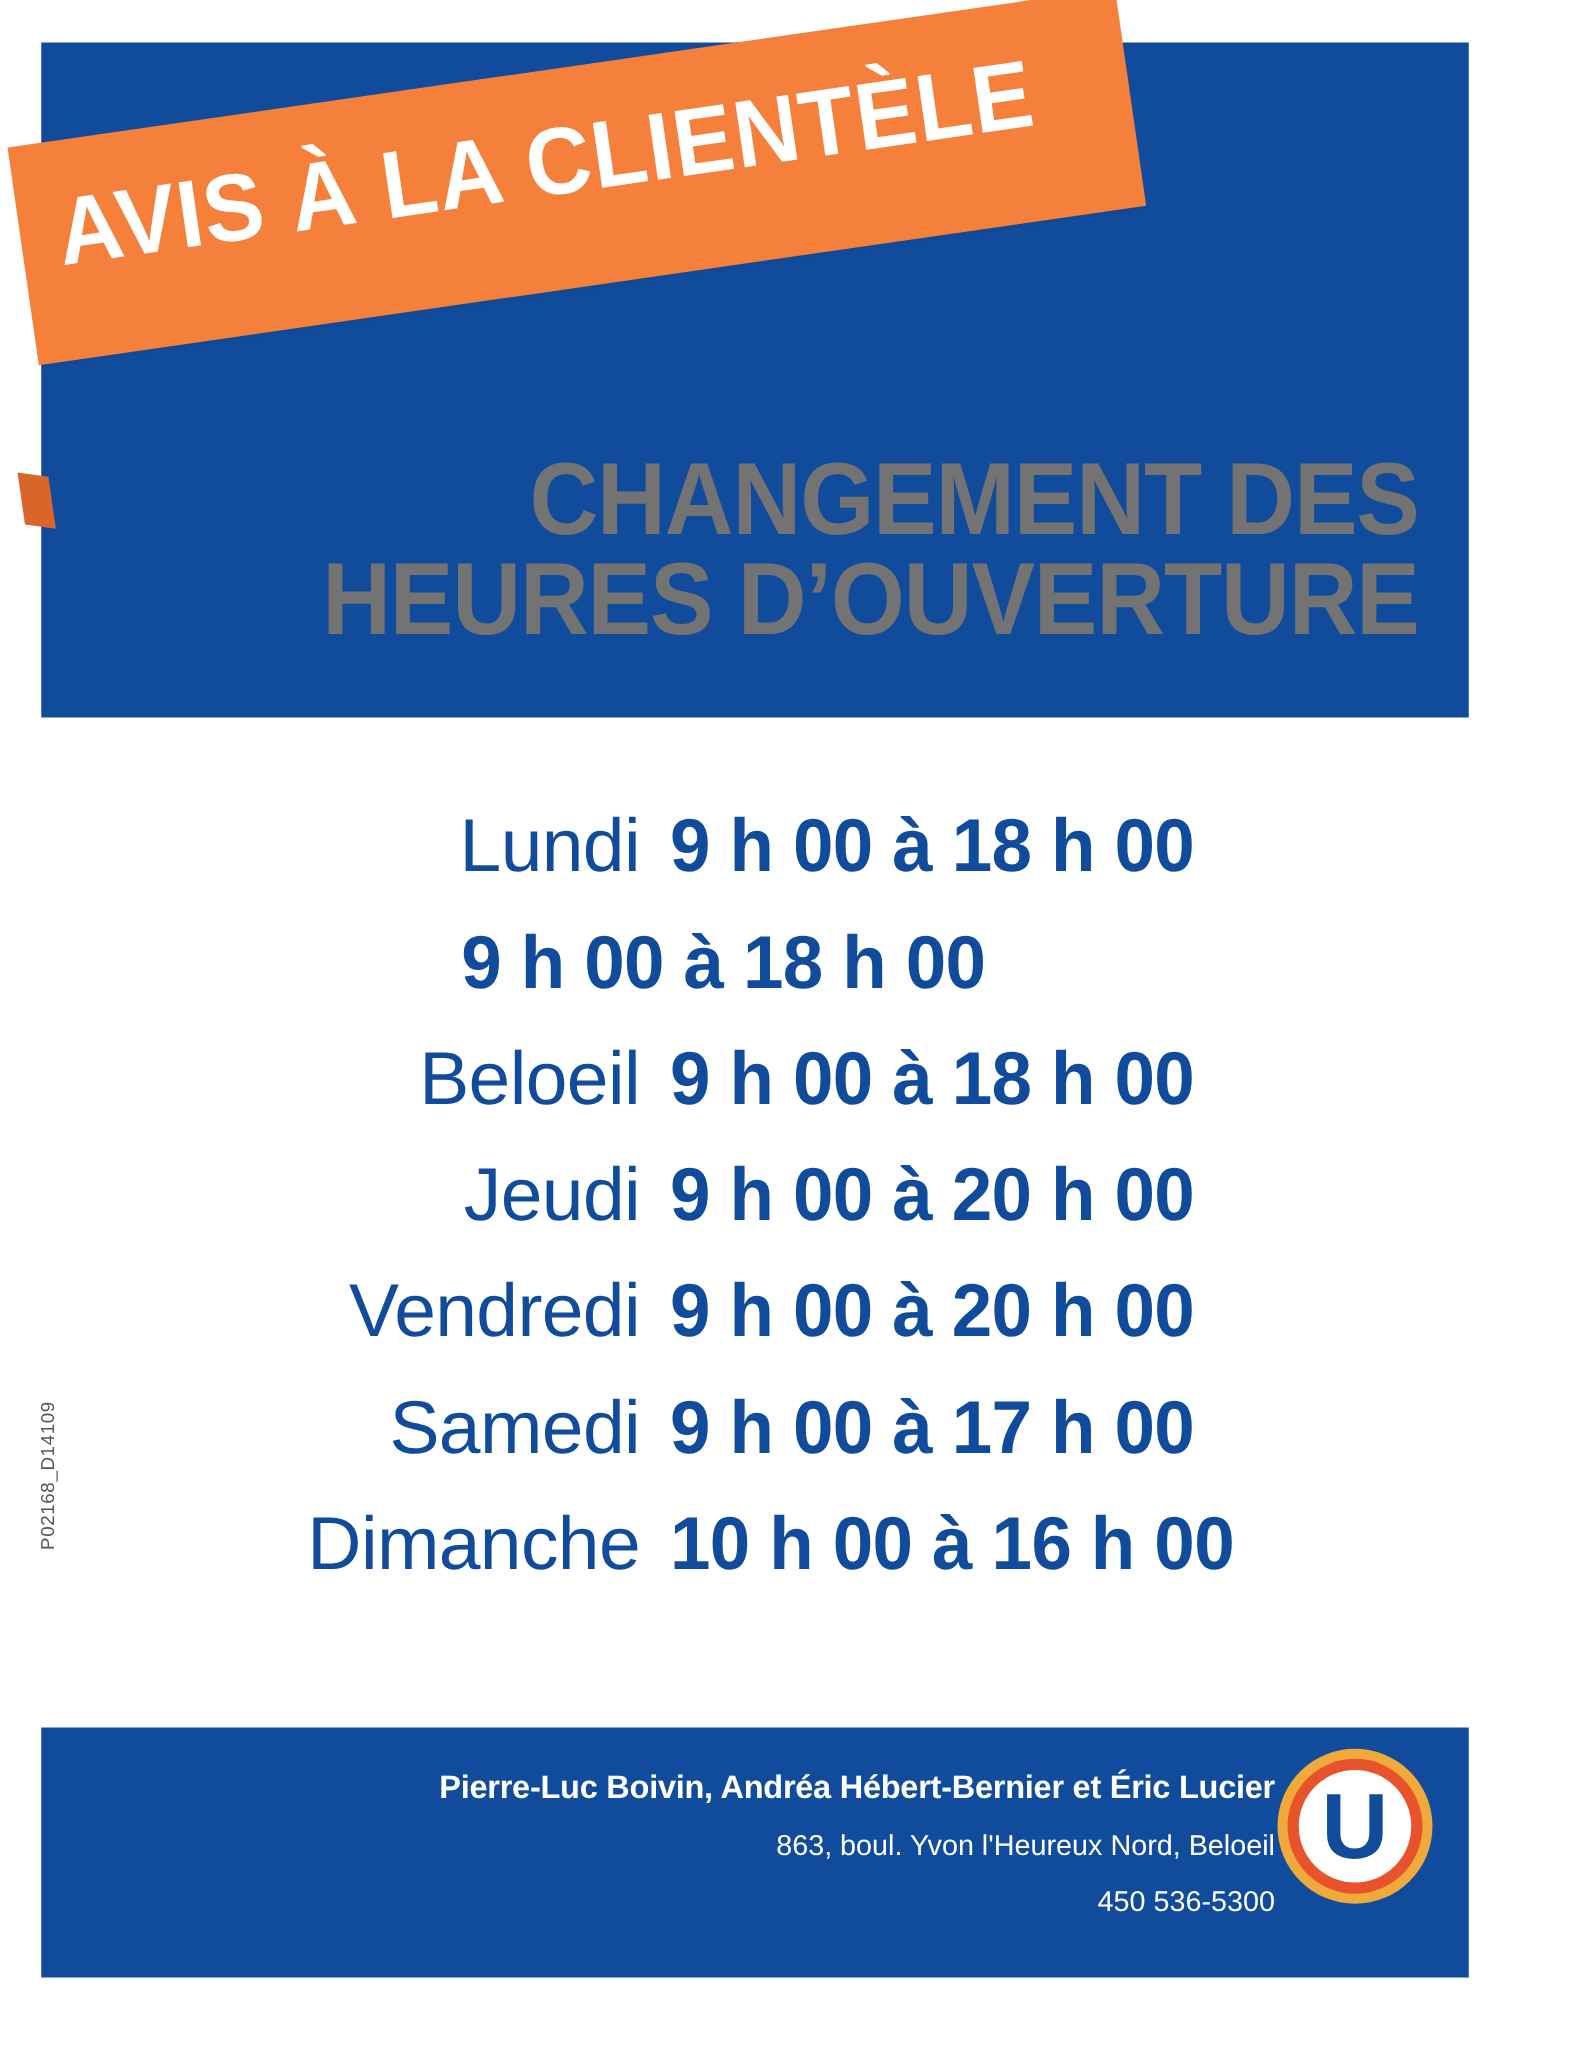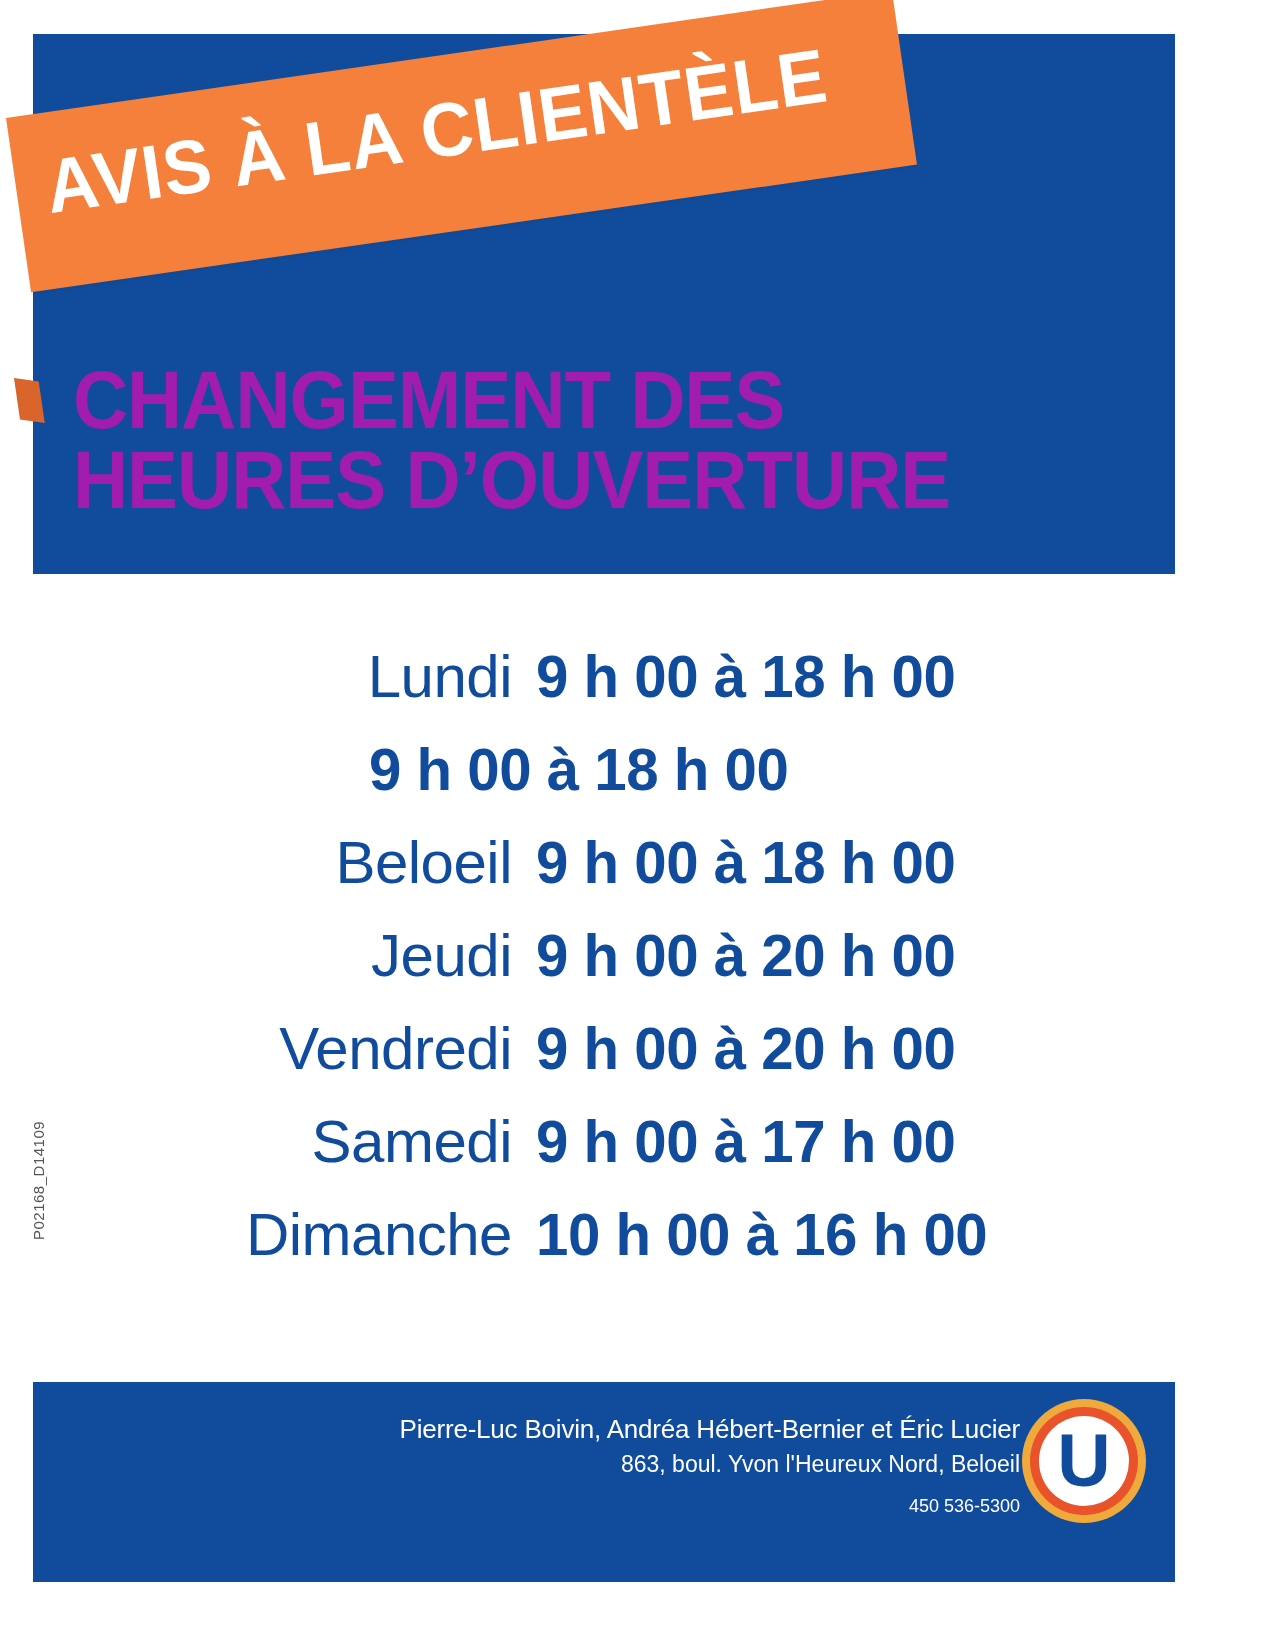--- a/index.html
+++ b/index.html
@@ -79,22 +79,22 @@
     white-space: nowrap;
     transform: rotate(-8.2deg) scaleX(0.95);
   }
 
   
   .main-title {
     position: absolute;
     left: 33px;
     top: 360px;
     width: 1142px;
-    text-align: left;
-    color: #a21caf;
+    text-align: right;
+    color: #737373;
     font-weight: bold;
     font-size: 82px;
     line-height: 0.98;
     letter-spacing: -1px;
   }
   .main-title .line {
     display: block;
     transform: scaleX(0.93);
   }
 
@@ -157,31 +157,31 @@
   .footer-text {
     position: absolute;
     left: 120px;
     top: 1414px;
     width: 900px;
     text-align: right;
     color: #ffffff;
   }
   .footer-names {
     font-size: 26px;
-    font-weight: normal;
+    font-weight: bold;
     letter-spacing: -0.2px;
-    margin-bottom: 6px;
+    margin-bottom: 18px;
   }
   .footer-addr {
     font-size: 23px;
     font-weight: normal;
     margin-bottom: 18px;
   }
   .footer-phone {
-    font-size: 18px;
+    font-size: 23px;
     font-weight: normal;
   }
 
   
   .logo {
     position: absolute;
     left: 1022px;
     top: 1399px;
     width: 124px;
     height: 124px;

